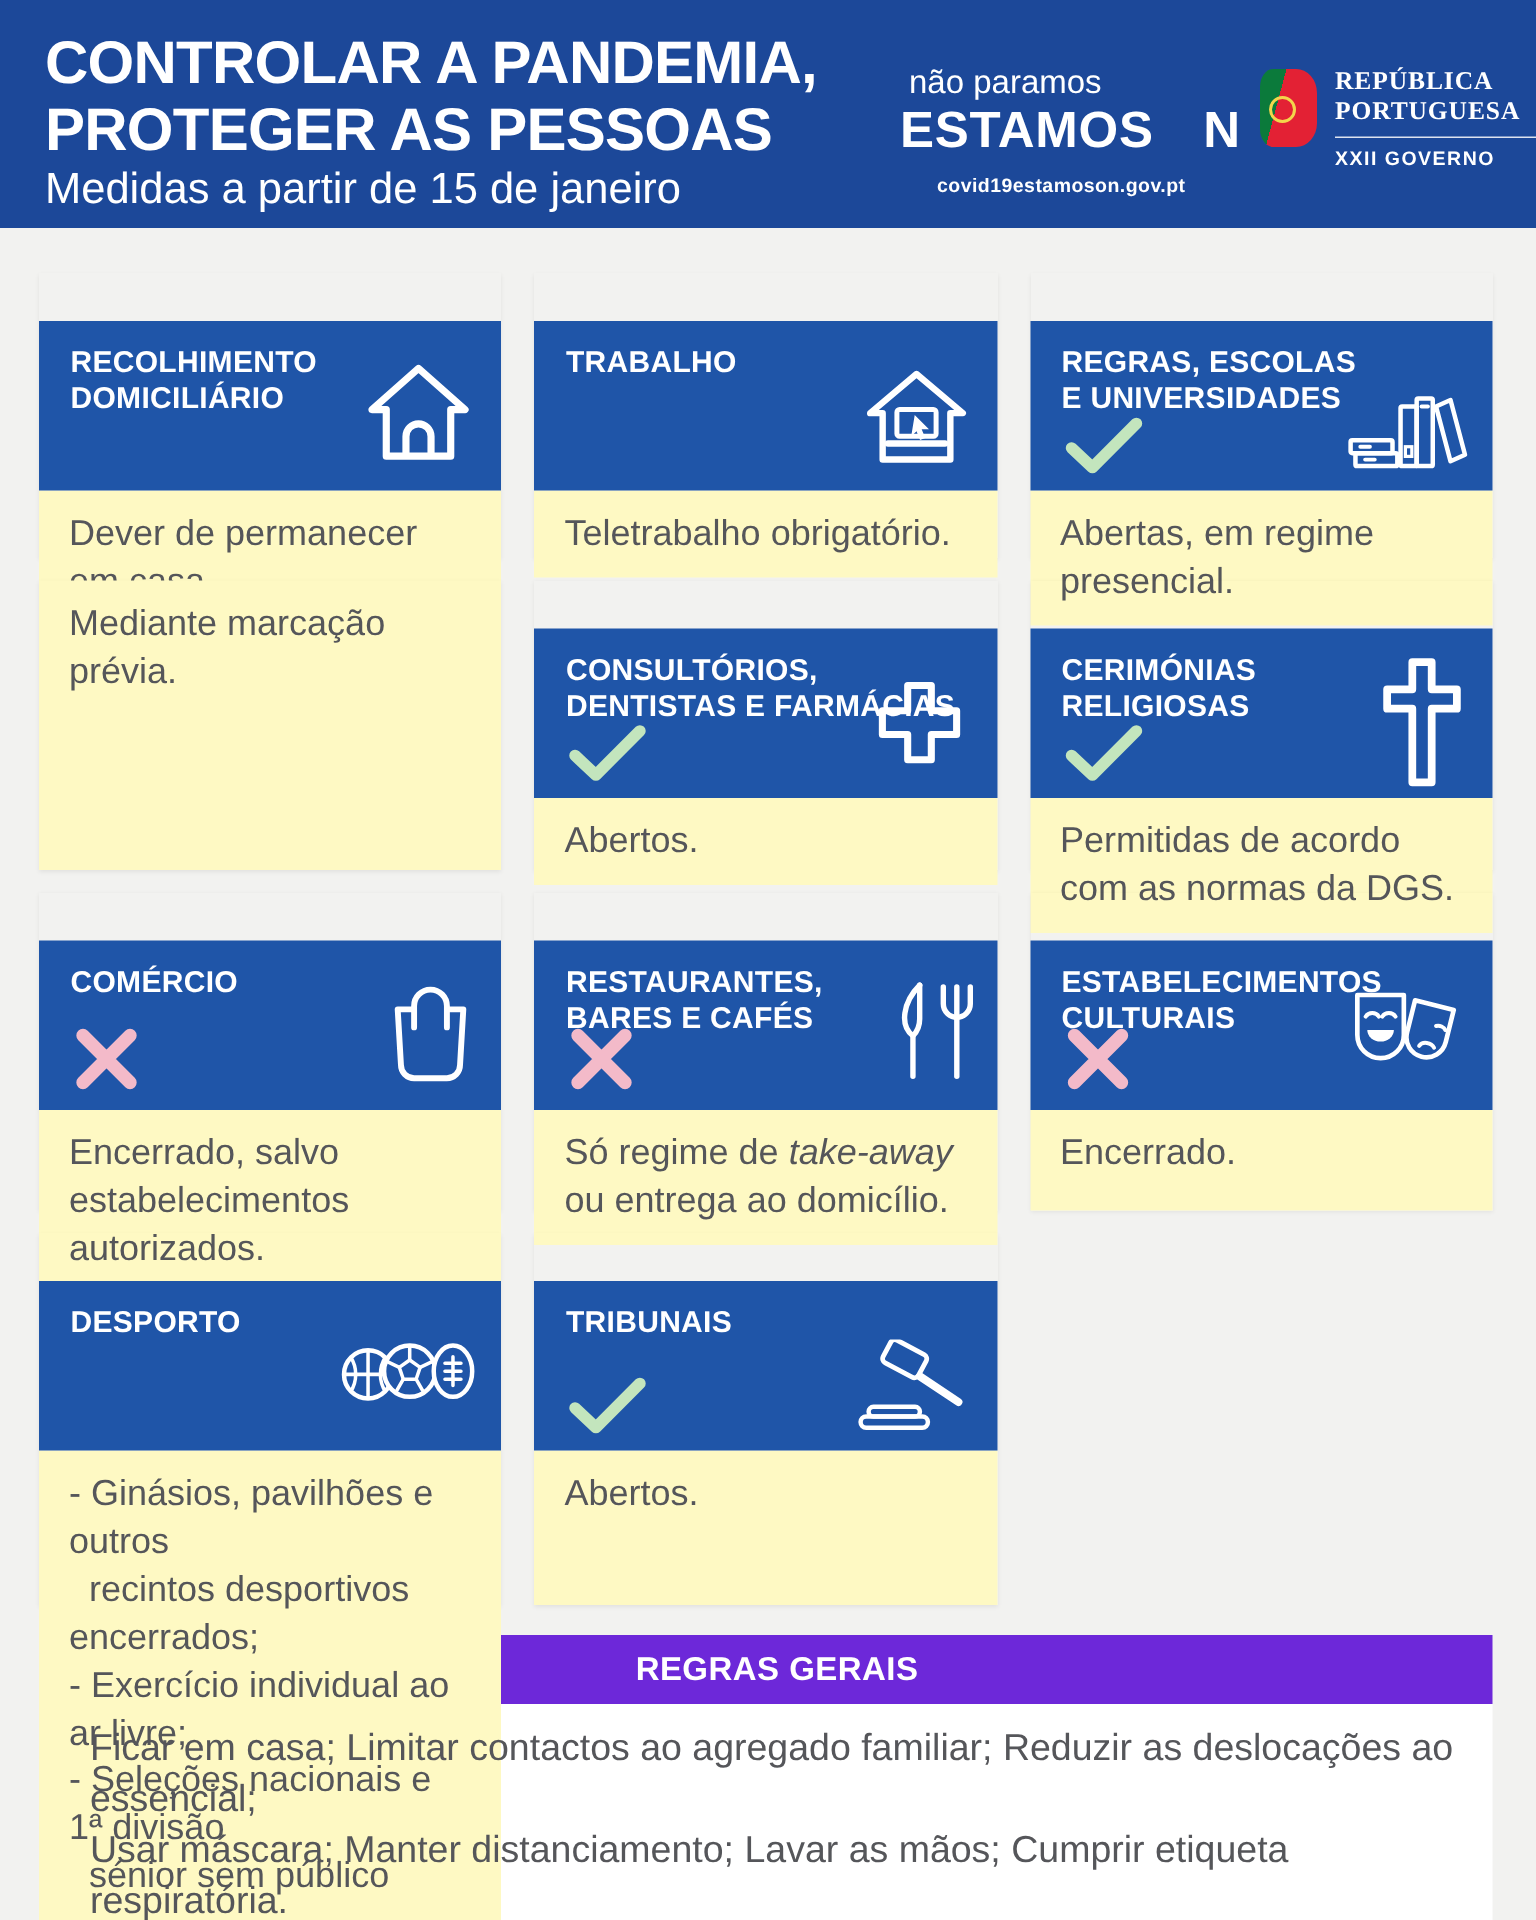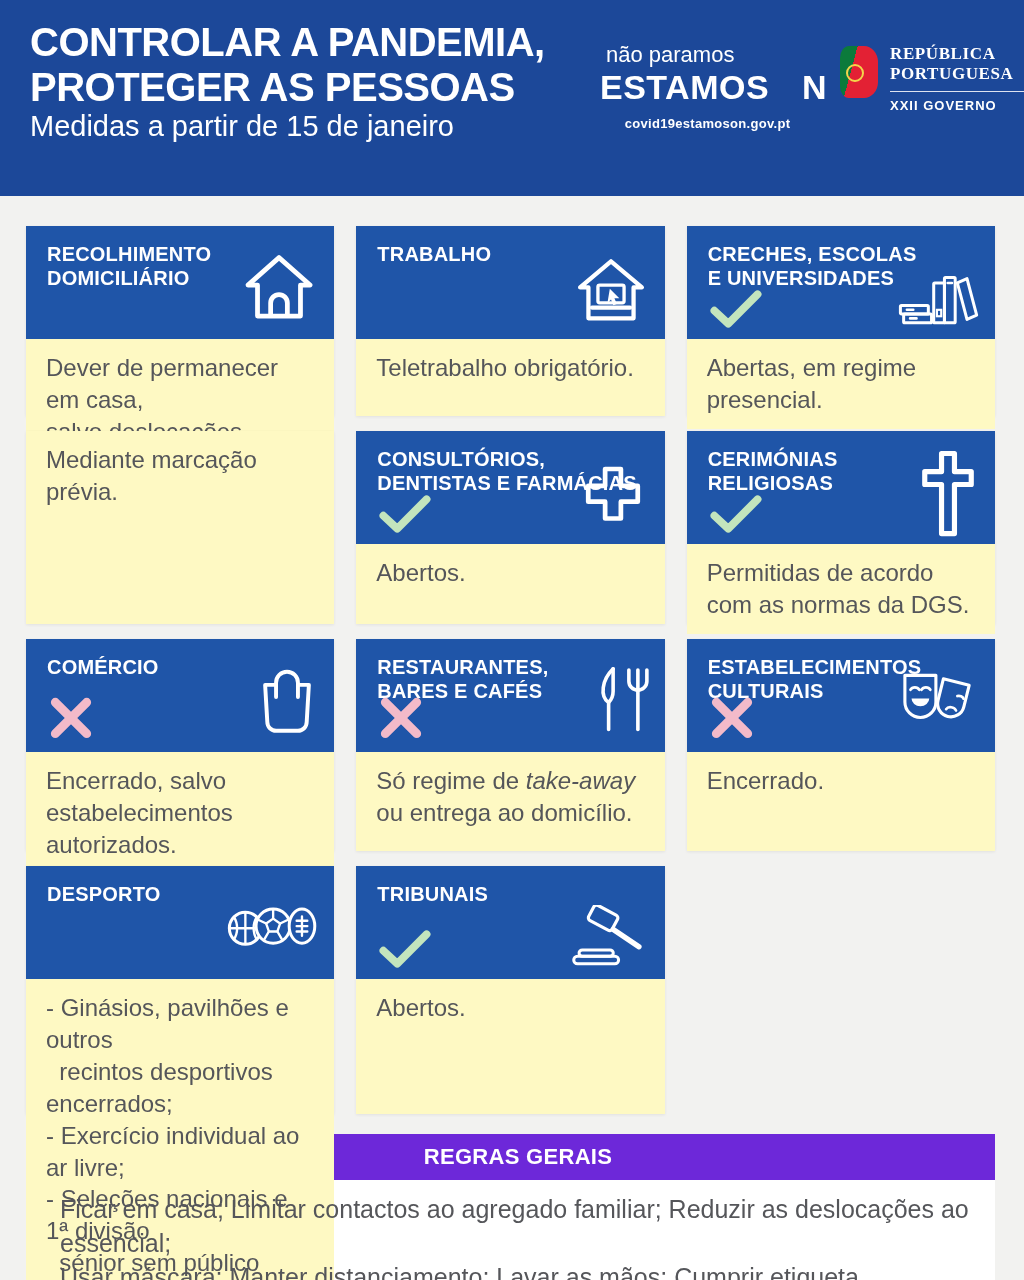--- a/index.html
+++ b/index.html
@@ -4,21 +4,21 @@
 <style>
   * { margin:0; padding:0; box-sizing:border-box; }
   html,body { width:1024px; height:1280px; }
   body {
     background:#f2f2f0;
     font-family:"Liberation Sans","DejaVu Sans",sans-serif;
     overflow:hidden;
   }
   
   .top-header {
-    position:relative; width:1024px; height:196px;
+    position:relative; width:1024px; height:152px;
     background:#1c4899; color:#fff;
   }
   .main-title {
     position:absolute; left:30px; top:20px;
     font-size:40px; line-height:1.12; font-weight:700; letter-spacing:-0.5px;
     white-space:pre-line;
   }
   .subtitle {
     position:absolute; left:30px; top:110px;
     font-size:29px; font-weight:400;
@@ -49,21 +49,21 @@
   .gov-caption { font-size:13px; font-weight:700; letter-spacing:1px; }
   
   .grid {
     margin:30px 29px 0 26px;
     display:grid;
     grid-template-columns:repeat(3,1fr);
     grid-template-rows:190px 193px 212px 248px;
     column-gap:22px; row-gap:15px;
   }
   .card { display:flex; flex-direction:column; box-shadow:0 1px 3px rgba(0,0,0,0.07); }
-  .card-header { position:relative; height:113px; background:#1f55a8; flex:none; }
+  .card-header { position:relative; height:113px; background:#1f55a8; flex:none;margin-top:32px; }
   .card-title {
     position:absolute; left:21px; top:16px; right:14px;
     color:#fff; font-size:20px; font-weight:700; line-height:1.22;
     letter-spacing:0.2px; white-space:pre-line;
   }
   .mark { position:absolute; left:22px; bottom:11px; line-height:0; }
   .card-icon { position:absolute; right:16px; bottom:12px; line-height:0; }
   .card-icon.center { top:50%; transform:translateY(-44%); bottom:auto; }
   .card-body { background:#fef9c3; flex:1; padding:13px 20px; }
   .card-body p {
@@ -140,21 +140,21 @@
         </svg>
       </span>
     </div>
     <div class="card-body">
         <p>Teletrabalho obrigatório.</p>
       </div>
   </div>
 
   <div class="card">
     <div class="card-header">
-      <div class="card-title">CRECHES, ESCOLAS
+      <div class="card-title">REGRAS, ESCOLAS
 E UNIVERSIDADES</div>
       <span class="mark">
         <svg width="54" height="38" viewBox="0 0 60 44">
             <path d="M5 24 L21 39 L55 5" fill="none" stroke="#c3e5bd" stroke-width="9" stroke-linecap="round" stroke-linejoin="round"></path>
           </svg>
       </span>
       <span class="card-icon">
         <svg width="82" height="58" viewBox="0 0 74 54">
           <rect x="2" y="34" width="26" height="8" rx="1" fill="none" stroke="#fff" stroke-width="2.8"></rect>
           <rect x="5" y="42" width="26" height="8" rx="1" fill="none" stroke="#fff" stroke-width="2.8"></rect>

